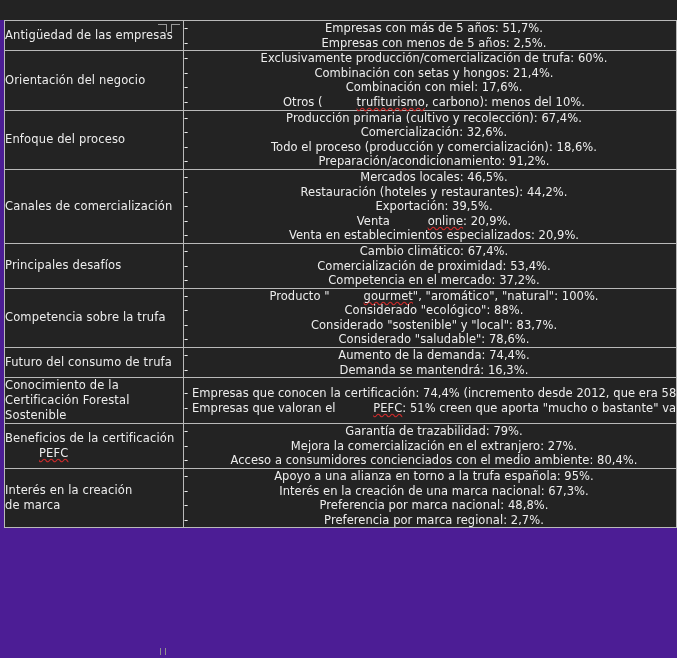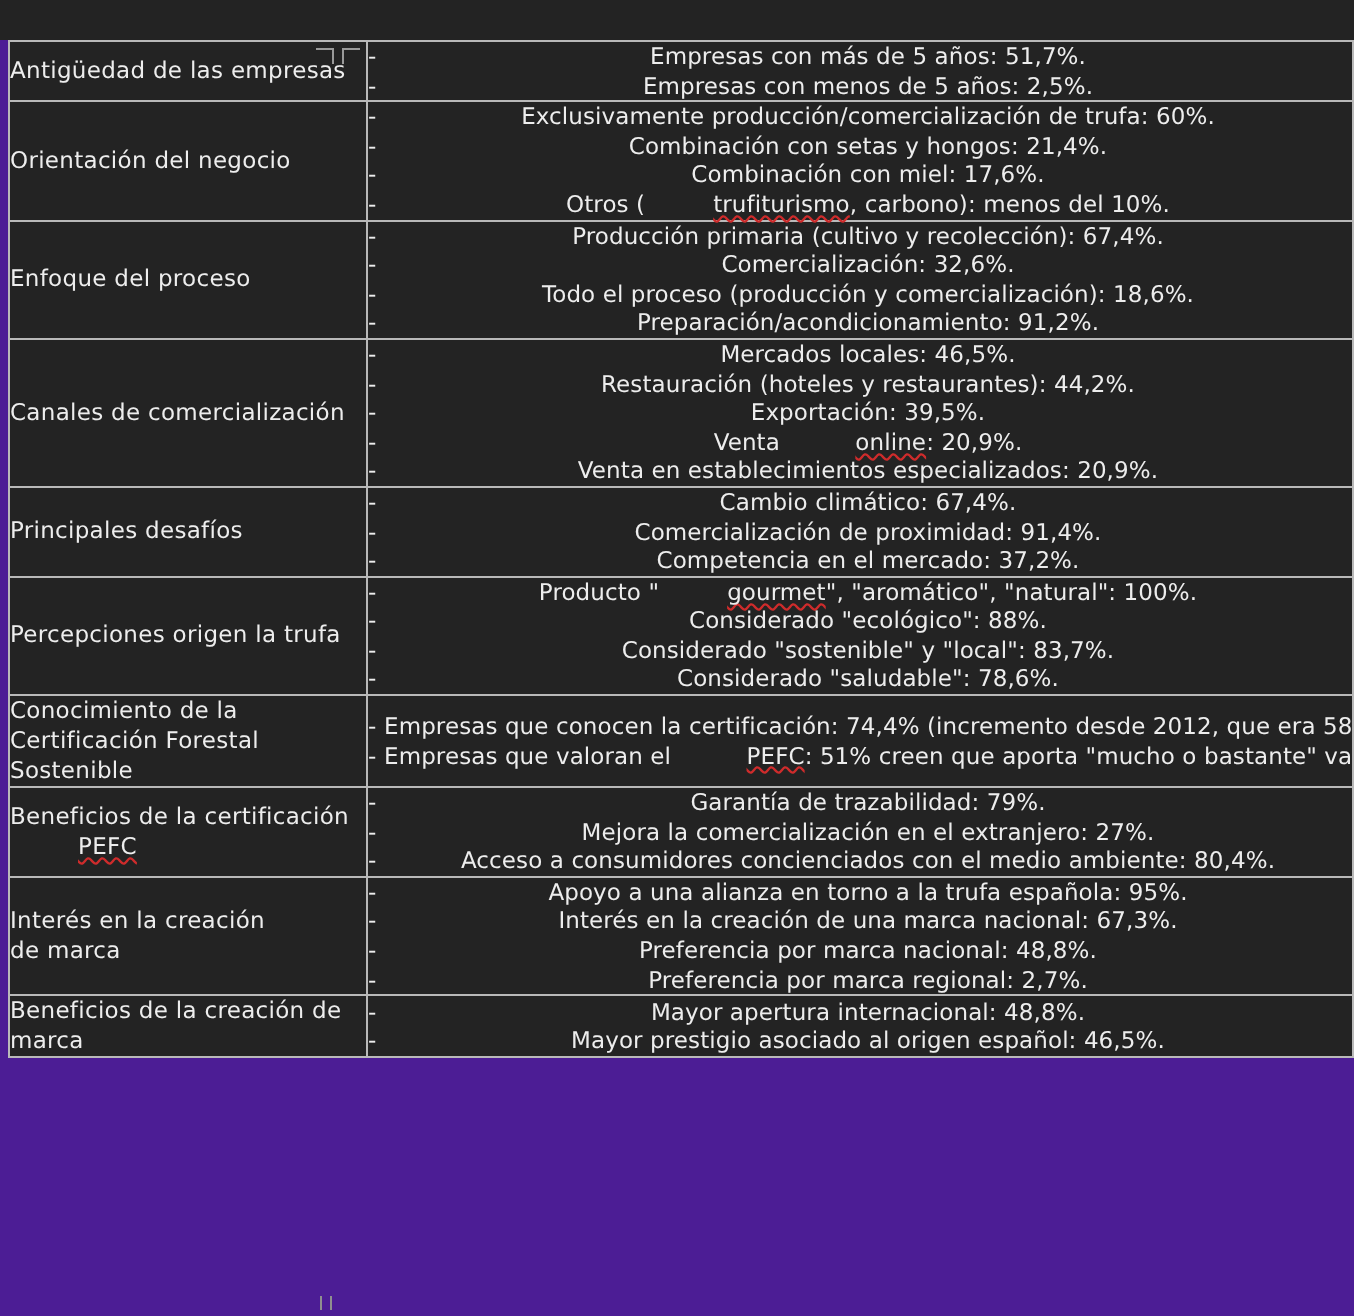--- a/index.html
+++ b/index.html
@@ -207,40 +207,51 @@
             </ul>
           </td>
         </tr>
         <tr>
           <td class="cat">
             <span class="cat-line">Principales desafíos</span>
           </td>
           <td class="det">
             <ul class="bullets">
               <li>Cambio climático: 67,4%.</li>
-              <li>Comercialización de proximidad: 91,4%.</li>
+              <li>Comercialización de proximidad: 53,4%.</li>
               <li>Competencia en el mercado: 37,2%.</li>
             </ul>
           </td>
         </tr>
         <tr>
           <td class="cat">
-            <span class="cat-line">Percepciones origen la trufa</span>
+            <span class="cat-line">Competencia sobre la trufa</span>
           </td>
           <td class="det">
             <ul class="bullets">
               <li>Producto "<span class="sq">gourmet</span>", "aromático", "natural": 100%.</li>
               <li>Considerado "ecológico": 88%.</li>
               <li>Considerado "sostenible" y "local": 83,7%.</li>
               <li>Considerado  "saludable": 78,6%.</li>
             </ul>
           </td>
         </tr>
         <tr>
           <td class="cat">
+            <span class="cat-line">Futuro del consumo de trufa</span>
+          </td>
+          <td class="det">
+            <ul class="bullets">
+              <li>Aumento de la demanda: 74,4%.</li>
+              <li>Demanda se mantendrá: 16,3%.</li>
+            </ul>
+          </td>
+        </tr>
+        <tr>
+          <td class="cat">
             <span class="cat-line">Conocimiento de la</span>
             <span class="cat-line">Certificación Forestal</span>
             <span class="cat-line">Sostenible</span>
           </td>
           <td class="det">
             <ul class="bullets">
               <li>Empresas que conocen la certificación: 74,4% (incremento desde 2012, que era 58,6%).</li>
               <li>Empresas que valoran el <span class="sq">PEFC</span>: 51% creen que aporta "mucho o bastante" valor.</li>
             </ul>
           </td>
@@ -265,32 +276,20 @@
           </td>
           <td class="det">
             <ul class="bullets">
               <li>Apoyo a una alianza en torno a la trufa española: 95%.</li>
               <li>Interés en la creación de una marca nacional: 67,3%.</li>
               <li>Preferencia por marca nacional: 48,8%.</li>
               <li>Preferencia por marca regional: 2,7%.</li>
             </ul>
           </td>
         </tr>
-        <tr>
-          <td class="cat">
-            <span class="cat-line">Beneficios de la creación de</span>
-            <span class="cat-line">marca</span>
-          </td>
-          <td class="det">
-            <ul class="bullets">
-              <li>Mayor apertura internacional: 48,8%.</li>
-              <li>Mayor prestigio asociado al origen español: 46,5%.</li>
-            </ul>
-          </td>
-        </tr>
       </tbody>
   </table>
 
   <div class="artifact-bottom">
     <span class="seg b1"></span>
       <span class="seg b2"></span>
   </div>
 
 </div>
 

